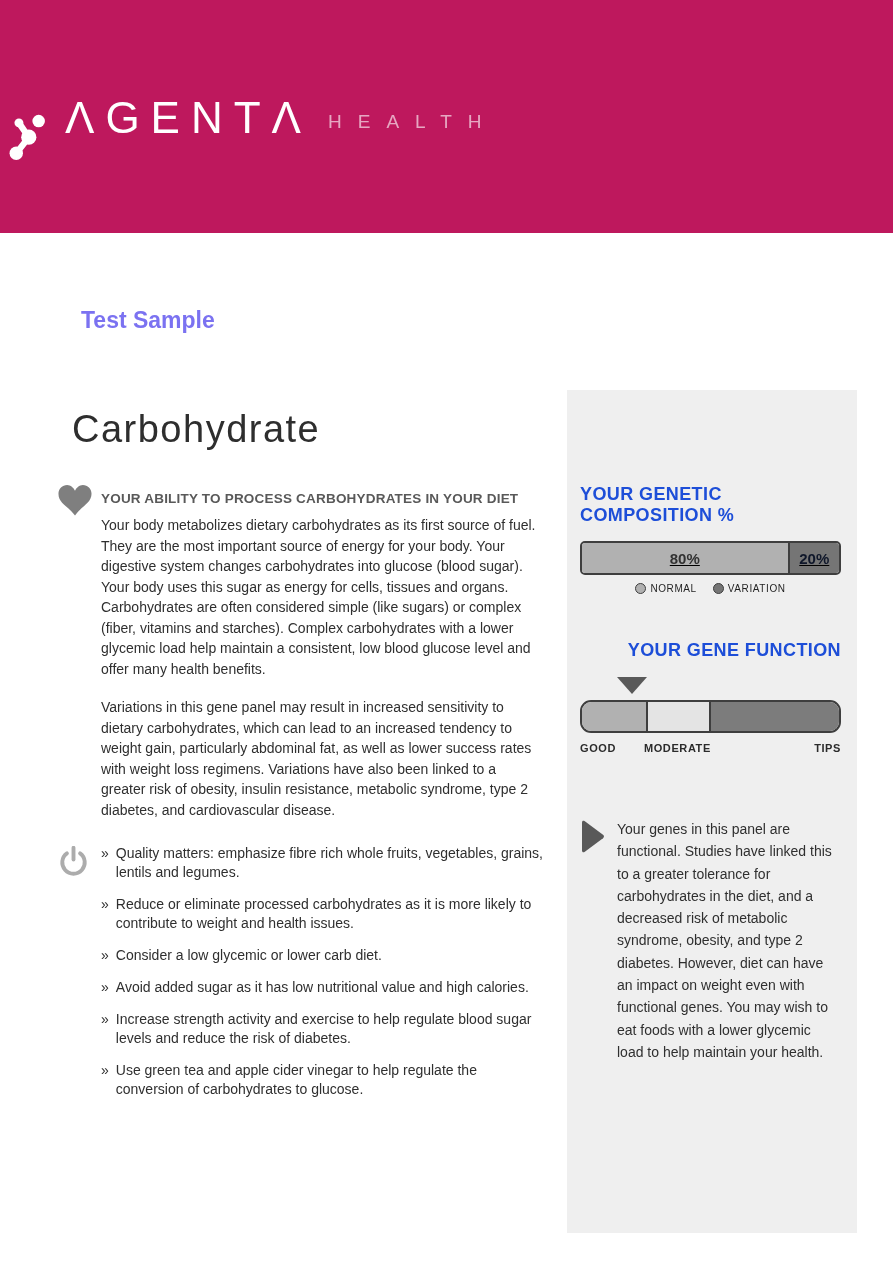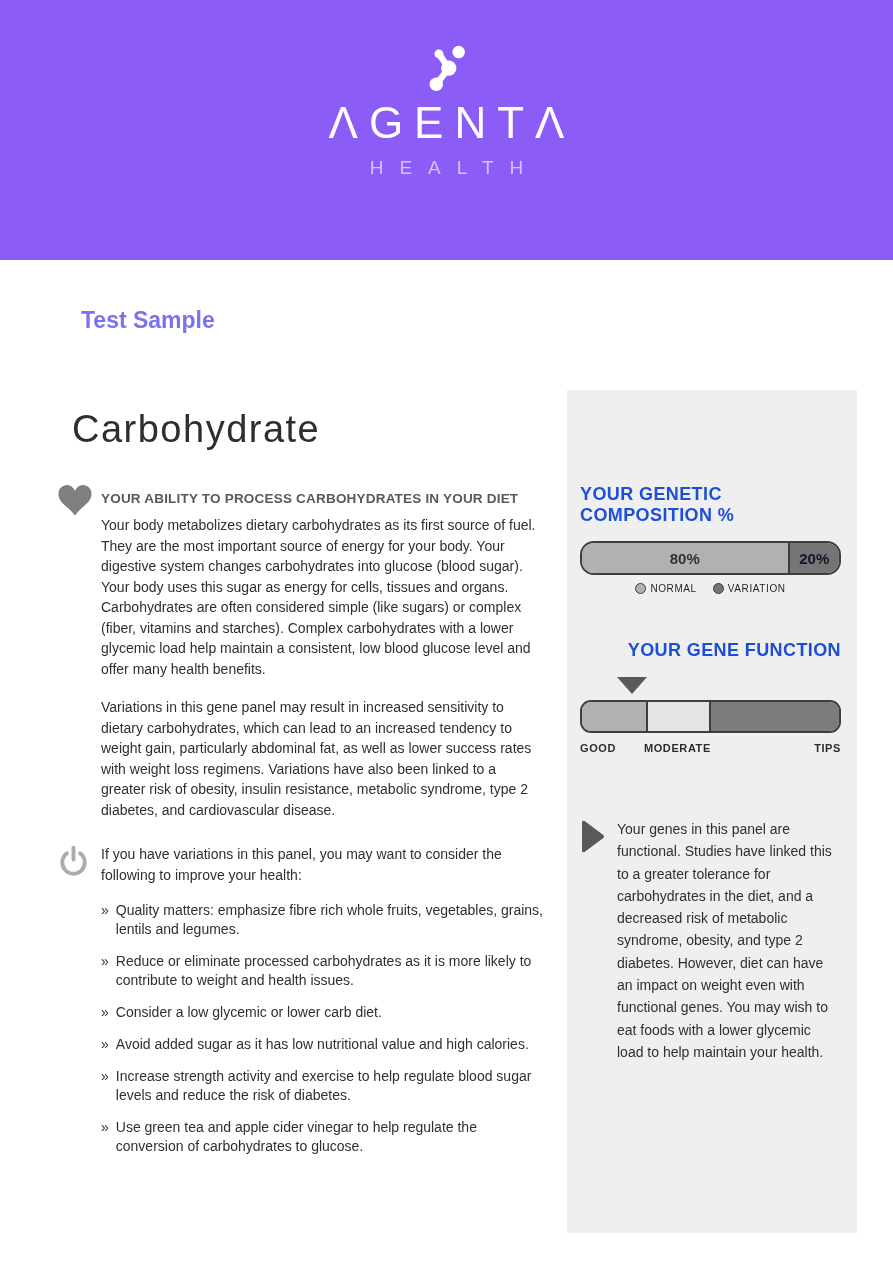--- a/index.html
+++ b/index.html
@@ -5,22 +5,22 @@
   * { margin:0; padding:0; box-sizing:border-box; }
   html,body { background:#ffffff; }
   body {
     width:893px; height:1263px; position:relative; overflow:hidden;
     font-family:"Liberation Sans", sans-serif; -webkit-font-smoothing:antialiased;
   }
   .page { position:absolute; inset:0; background:#ffffff; }
 
   
   .header {
-    position:absolute; left:0; top:0; width:893px; height:260px;
-    background:#8b5cf6; display:flex; flex-direction:column; align-items:center;
+    position:absolute; left:0; top:0; width:893px; height:233px;
+    background:#be185d; display:flex; flex-direction:row; align-items:center;
   }
   .logo-icon { margin-top:44px; width:54px; height:52px; }
   .wordmark {
     color:#ffffff; font-size:44px; font-weight:400; letter-spacing:11px;
     padding-left:11px; margin-top:4px; line-height:1.05;
   }
   .wordmark-sub {
     color:rgba(255,255,255,0.62); font-size:19px; font-weight:400;
     letter-spacing:16px; padding-left:16px; margin-top:11px;
   }
@@ -55,21 +55,21 @@
   
   .sidebar {
     position:absolute; left:567px; top:390px; width:290px; height:843px;
     background:#EFEFEF; padding:94px 16px 0 13px;
   }
   .sb-heading {
     font-size:18px; font-weight:700; color:#1d4ed8; letter-spacing:0.4px;
   }
   .comp-bar {
     margin-top:15px; height:34px; display:flex;
-    border:2px solid #3E3E3E; border-radius:14px; overflow:hidden;
+    border:2px solid #3E3E3E; border-radius:5px; overflow:hidden;text-decoration:underline;
   }
   .comp-seg { display:flex; align-items:center; justify-content:center; height:100%; }
   .comp-seg.normal { font-size:15px; font-weight:700; color:#323232; }
   .comp-seg.variation { font-size:15px; font-weight:700; color:#0f172a; border-left:2px solid #3E3E3E; }
   .legend { margin-top:8px; display:flex; justify-content:center; gap:16px; }
   .legend-item { display:flex; align-items:center; gap:4px; font-size:10px; letter-spacing:0.6px; color:#1f1f1f; font-weight:500; }
   .legend-dot { width:11px; height:11px; border-radius:50%; border:1.5px solid #3E3E3E; }
 
   .gene-heading { margin-top:46px;text-align:right; }
   .pointer-row { position:relative; height:19px; margin-top:16px; }
@@ -125,21 +125,20 @@
       <h2 class="section-heading">YOUR ABILITY TO PROCESS CARBOHYDRATES IN YOUR DIET</h2>
       <p class="body-text para">Your body metabolizes dietary carbohydrates as its first source of fuel. They are the most important source of energy for your body. Your digestive system changes carbohydrates into glucose (blood sugar). Your body uses this sugar as energy for cells, tissues and organs. Carbohydrates are often considered simple (like sugars) or complex (fiber, vitamins and starches). Complex carbohydrates with a lower glycemic load help maintain a consistent, low blood glucose level and offer many health benefits.</p>
       <p class="body-text para">Variations in this gene panel may result in increased sensitivity to dietary carbohydrates, which can lead to an increased tendency to weight gain, particularly abdominal fat, as well as lower success rates with weight loss regimens. Variations have also been linked to a greater risk of obesity, insulin resistance, metabolic syndrome, type 2 diabetes, and cardiovascular disease.</p>
     </div>
 
     <div class="section tips-section">
       <svg class="section-icon" width="31" height="31" viewBox="0 0 32 32" xmlns="http://www.w3.org/2000/svg">
         <path d="M9.2,7.6 A11.6,11.6 0 1,0 22.8,7.6" fill="none" stroke="#ACACAC" stroke-width="4" stroke-linecap="round"></path>
         <line x1="16" y1="1.8" x2="16" y2="14" stroke="#ACACAC" stroke-width="4" stroke-linecap="round"></line>
       </svg>
-      <p class="body-text">If you have variations in this panel, you may want to consider the following to improve your health:</p>
       <ul class="bullet-list">
         <li class="bullet-item">
           <span class="bullet-marker">»</span>
           <span>Quality matters: emphasize fibre rich whole fruits, vegetables, grains, lentils and legumes.</span>
         </li>
         <li class="bullet-item">
           <span class="bullet-marker">»</span>
           <span>Reduce or eliminate processed carbohydrates as it is more likely to contribute to weight and health issues.</span>
         </li>
         <li class="bullet-item">

